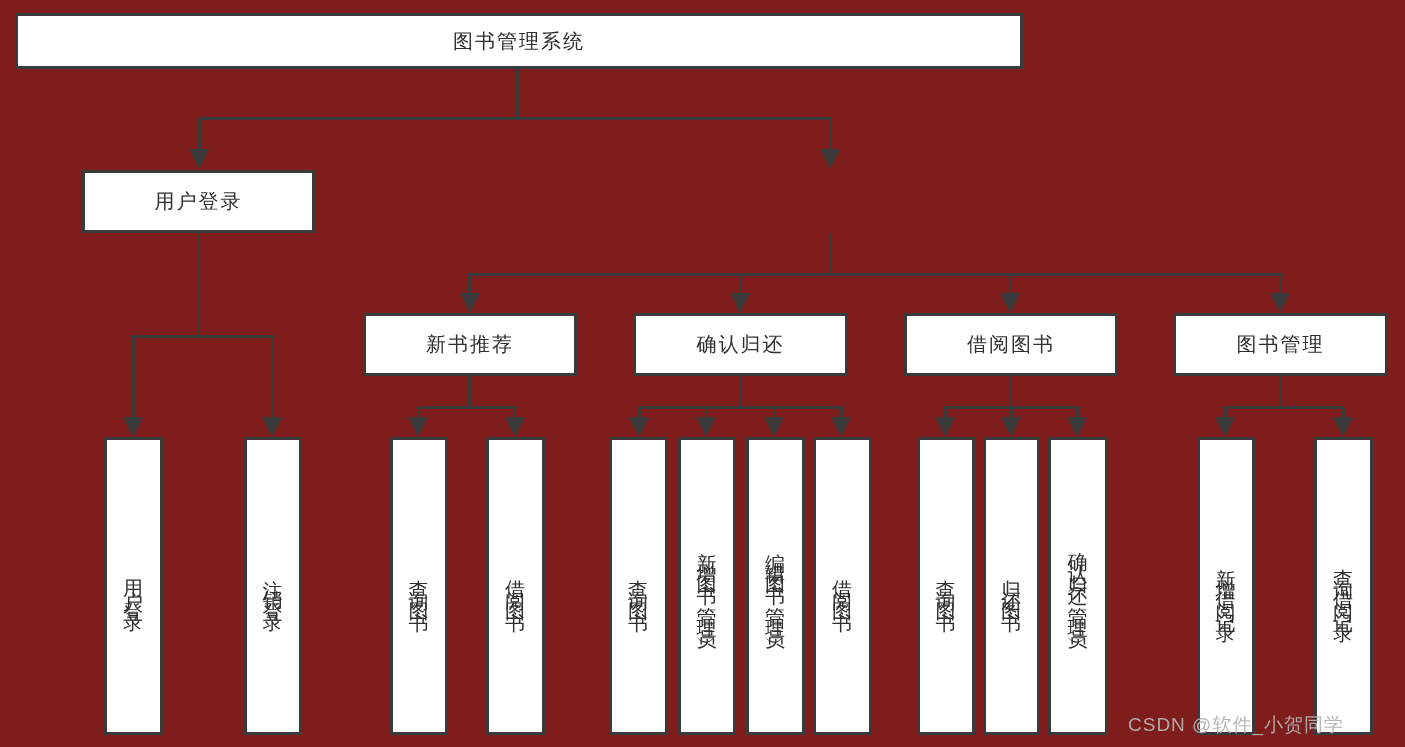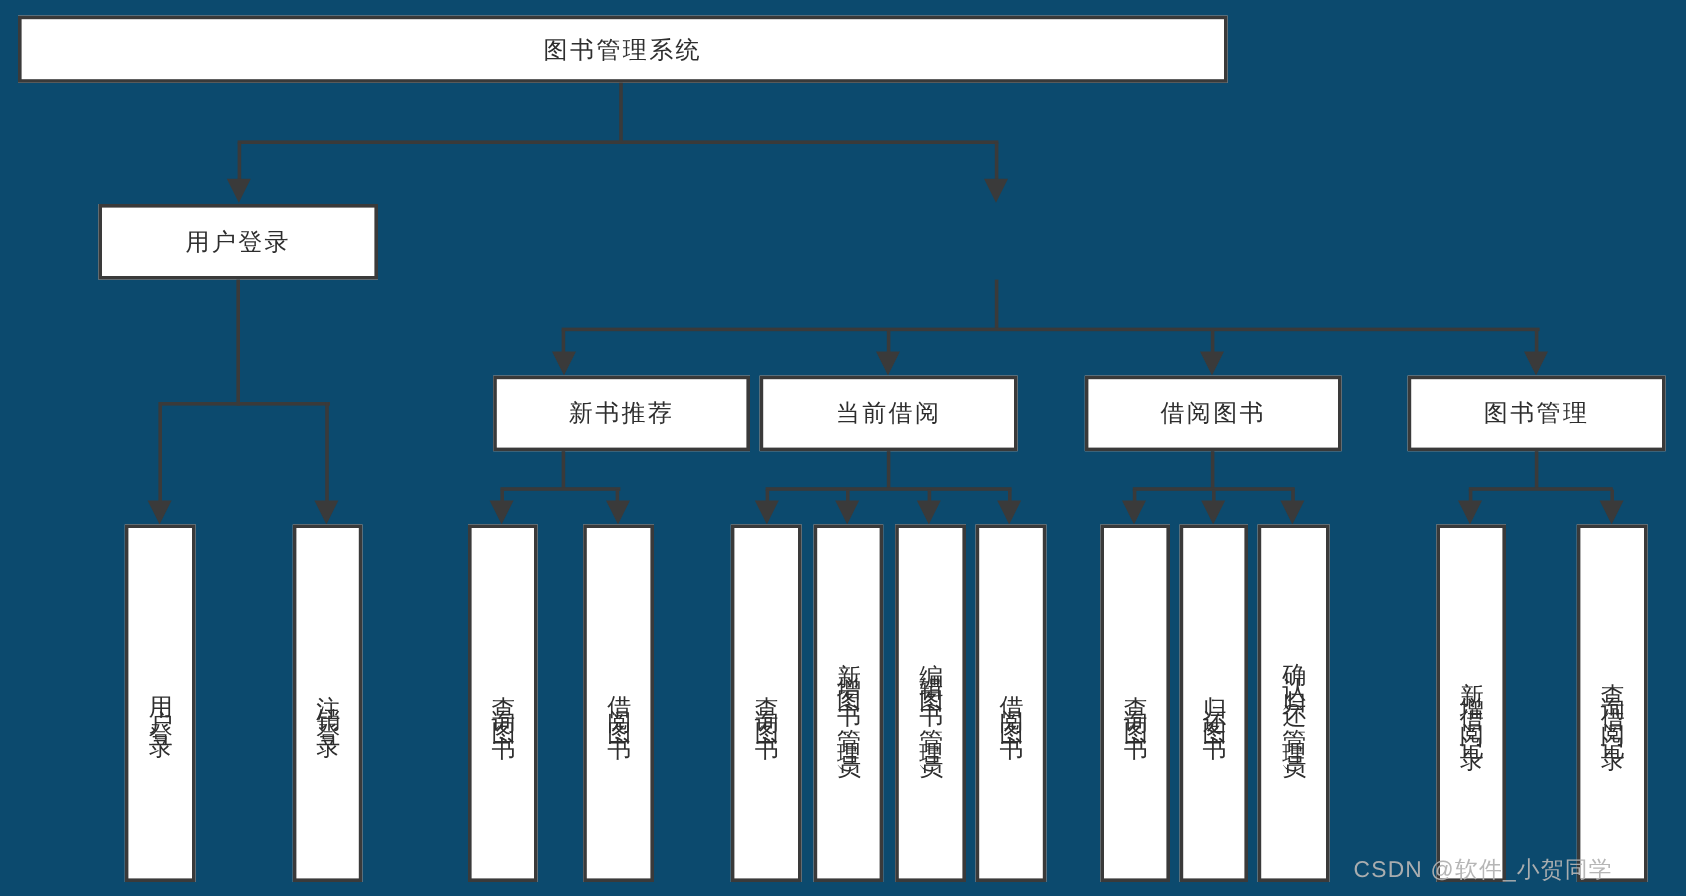--- a/index.html
+++ b/index.html
@@ -4,21 +4,21 @@
 <style>
   :root{
     --line:#3a3a3a;
     --text:#2e2e2e;
   }
   html,body{margin:0;padding:0;background:#fff;}
   #canvas{
     position:relative;
     width:1405px;
     height:747px;
-    background:#0c4a6e;
+    background:#7f1d1d;
     overflow:hidden;
     font-family:"Liberation Sans","DejaVu Sans",sans-serif;
     color:var(--text);
   }
   .box{
     position:absolute;
     box-sizing:border-box;
     border:3px solid var(--line);
     background:#fff;
     display:flex;
@@ -93,22 +93,22 @@
   <div class="hline" style="left:468px;top:273px;width:815px;height:3px;"></div>
   <div class="vline" style="left:468px;top:275px;width:3px;height:20px;"></div>
   <div class="arrow" style="left:460px;top:293px;"></div>
   <div class="vline" style="left:739px;top:275px;width:3px;height:20px;"></div>
   <div class="arrow" style="left:730px;top:293px;"></div>
   <div class="vline" style="left:1009px;top:275px;width:3px;height:20px;"></div>
   <div class="arrow" style="left:1000px;top:293px;"></div>
   <div class="vline" style="left:1279px;top:275px;width:3px;height:20px;"></div>
   <div class="arrow" style="left:1270px;top:293px;"></div>
 
-  <div class="box" style="left:363px;top:313px;width:214px;height:63px;margin-left:48px;">新书推荐</div>
-  <div class="box" style="left:633px;top:313px;width:215px;height:63px;">当前借阅</div>
+  <div class="box" style="left:363px;top:313px;width:214px;height:63px;">新书推荐</div>
+  <div class="box" style="left:633px;top:313px;width:215px;height:63px;">确认归还</div>
   <div class="box" style="left:904px;top:313px;width:214px;height:63px;">借阅图书</div>
   <div class="box" style="left:1173px;top:313px;width:215px;height:63px;">图书管理</div>
 
   <div class="vline" style="left:468px;top:376px;width:3px;height:32px;"></div>
   <div class="hline" style="left:417px;top:406px;width:100px;height:3px;"></div>
   <div class="vline" style="left:417px;top:408px;width:3px;height:11px;"></div>
   <div class="arrow" style="left:408px;top:417px;"></div>
   <div class="vline" style="left:513px;top:408px;width:3px;height:11px;"></div>
   <div class="arrow" style="left:505px;top:417px;"></div>
 

